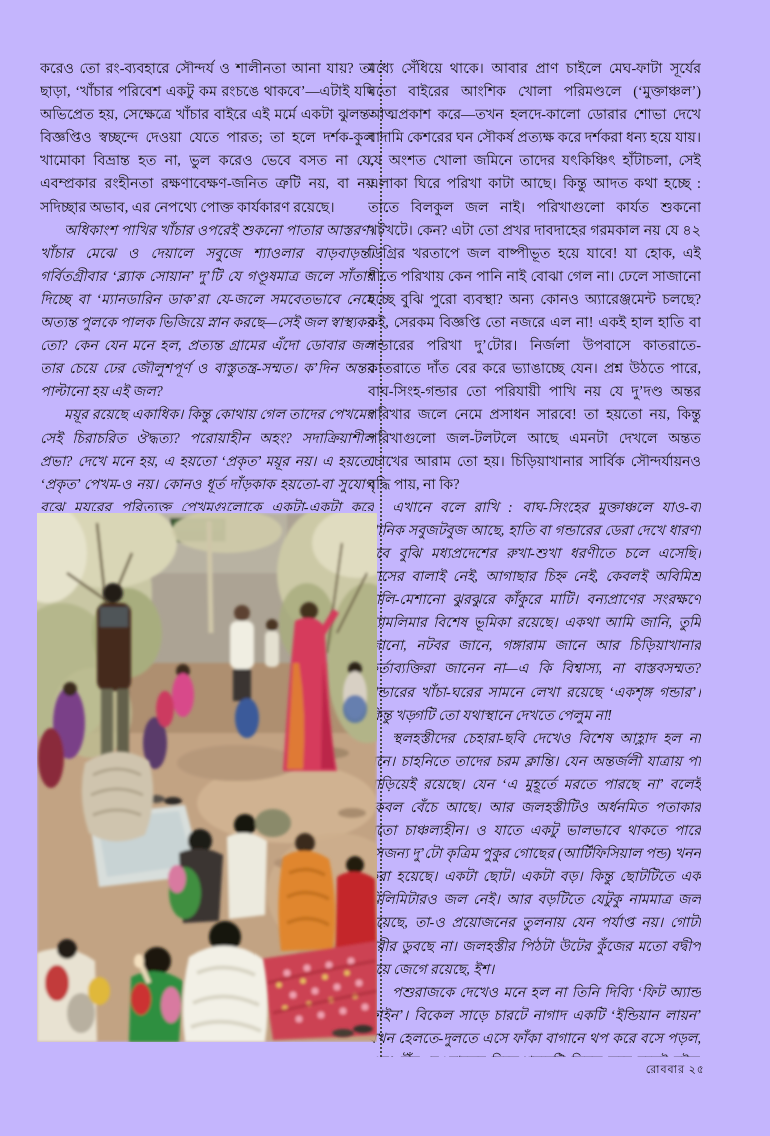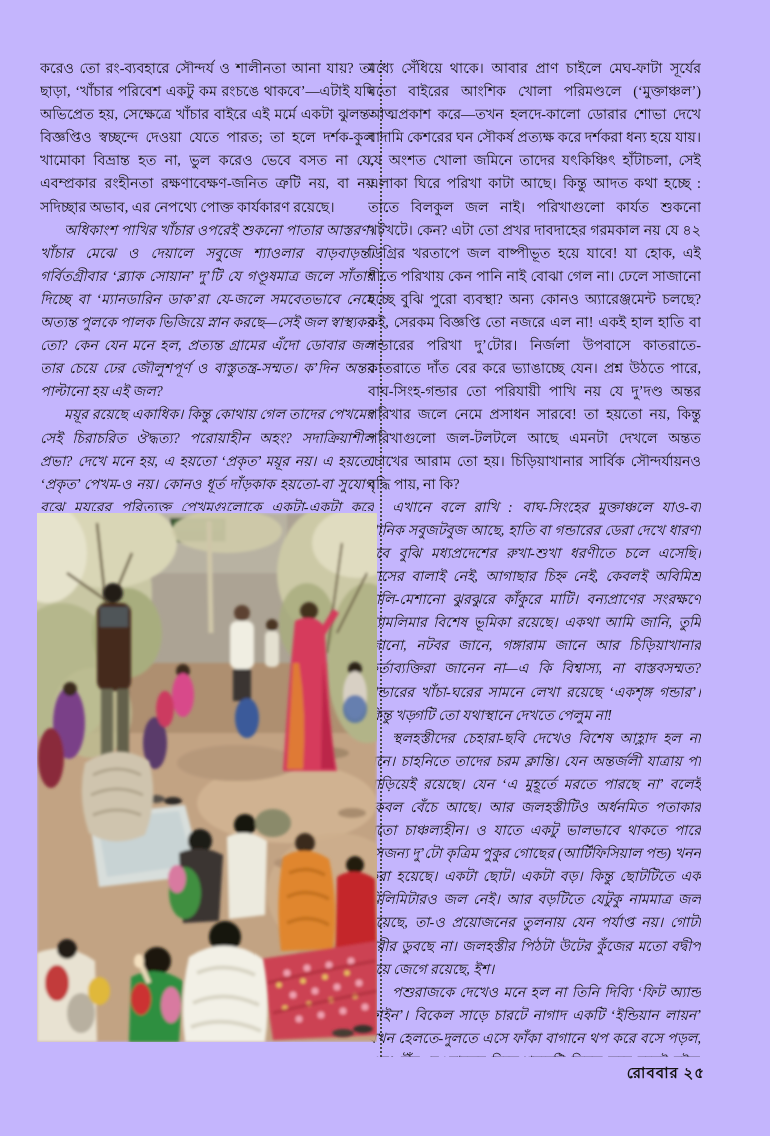--- a/index.html
+++ b/index.html
@@ -15,21 +15,21 @@
   .right-col{left:368px;width:333px;height:1000px;overflow:hidden;}
   .left-text{height:454px;overflow:hidden;}
   .col-divider{
     position:absolute;left:380px;top:60px;height:997px;width:0;
     border-left:2px dotted #4a4a46;
   }
   .photo-frame{position:absolute;left:37px;top:513px;width:340px;height:529px;overflow:hidden;}
   .photo-frame svg{display:block;}
   .page-footer{
     position:absolute;left:540px;top:1061px;width:165px;text-align:right;
-    font-size:15px;letter-spacing:1px;font-weight:bold;
+    font-size:11px;letter-spacing:1px;font-weight:normal;
   }
 </style>
 </head>
 <body>
 
 <div class="page">
 
   <div class="col left-col">
     <div class="left-text">
       <p>করেও তো রং-ব্যবহারে সৌন্দর্য ও শালীনতা আনা যায়? তা ছাড়া, ‘খাঁচার পরিবেশ একটু কম রংচঙে থাকবে’—এটাই যদি অভিপ্রেত হয়, সেক্ষেত্রে খাঁচার বাইরে এই মর্মে একটা ঝুলন্ত-বিজ্ঞপ্তিও স্বচ্ছন্দে দেওয়া যেতে পারত; তা হলে দর্শক-কুল খামোকা বিভ্রান্ত হত না, ভুল করেও ভেবে বসত না যে, এবম্প্রকার রংহীনতা রক্ষণাবেক্ষণ-জনিত ত্রুটি নয়, বা নয় সদিচ্ছার অভাব, এর নেপথ্যে পোক্ত কার্যকারণ রয়েছে।</p>

